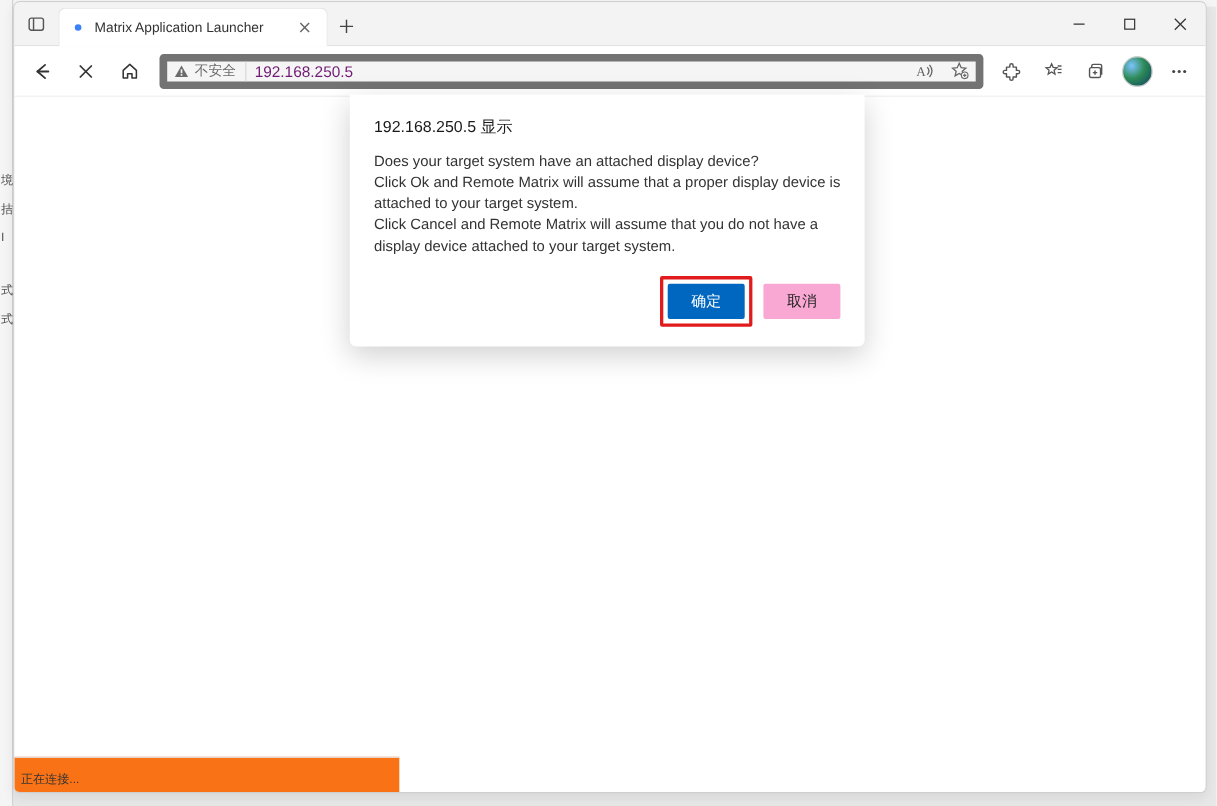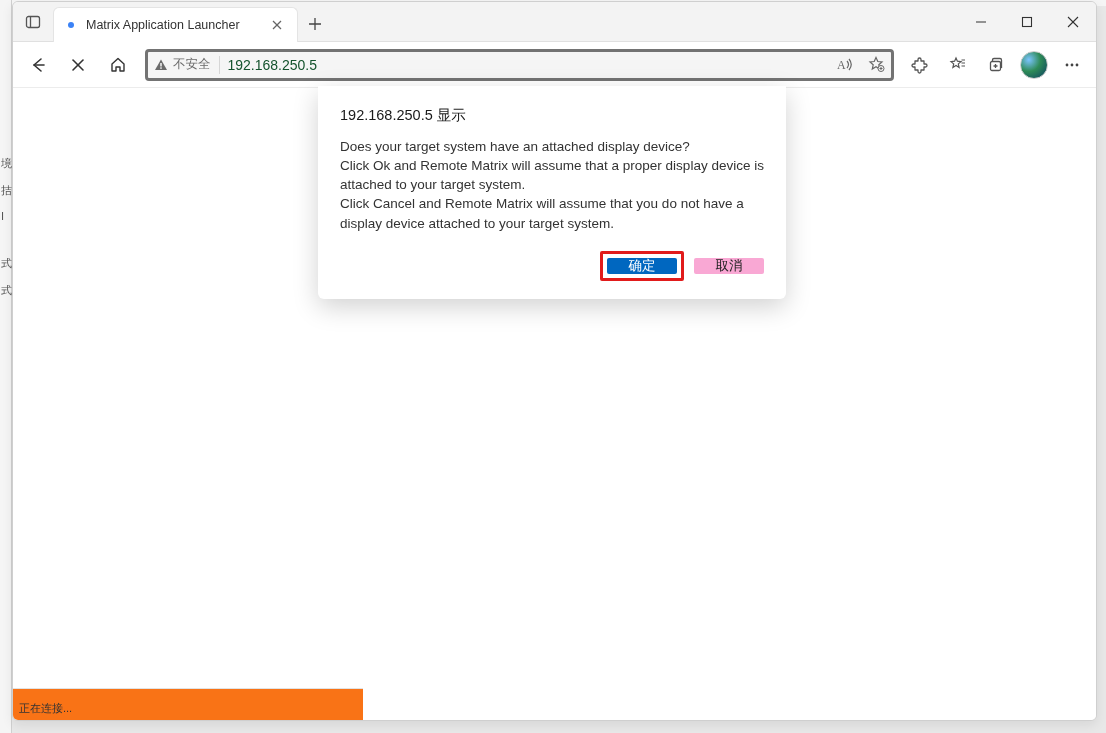--- a/index.html
+++ b/index.html
@@ -125,38 +125,38 @@
     width: 38px; height: 34px;
     display: flex; align-items: center; justify-content: center;
     color: #333;
     border-radius: 4px;
   }
   .addrbar {
     flex: 1;
     height: 32px;
     margin: 12px 6px;
     background: #f5f5f5;
-    border: 3px solid #737373;
+    border: 7px solid #737373;
     border-radius: 4px;
     display: flex;
     align-items: center;
     padding: 0 6px;
     gap: 8px;
   }
   .addrbar .secure {
     display: flex; align-items: center; gap: 5px;
     color: #6b6b6b;
     font-size: 12.5px;
   }
   .addrbar .divider {
     width: 1px; height: 18px; background: #d6d6d6;
   }
   .addrbar .url {
     flex: 1;
-    color: #14532d;
+    color: #701a75;
     font-size: 14px;
   }
   .addrbar .addr-right {
     display: flex; align-items: center; gap: 14px;
     color: #6b6b6b;
   }
   .addr-right .mini, .toolbar .rightbtn {
     display: flex; align-items: center; justify-content: center;
   }
   .toolbar .rightbtn {
@@ -209,21 +209,21 @@
     gap: 10px;
     align-items: center;
   }
   .ok-wrap {
     border: 3px solid #e11b1b;
     padding: 4px;
     border-radius: 2px;
   }
   .btn {
     min-width: 70px;
-    height: 16px;
+    height: 32px;
     display: flex; align-items: center; justify-content: center;
     font-size: 13.5px;
     padding: 0 14px;
     border-radius: 2px;
     cursor: pointer;
   }
   .btn-primary {
     background: #0067c0;
     color: #fff;
   }

